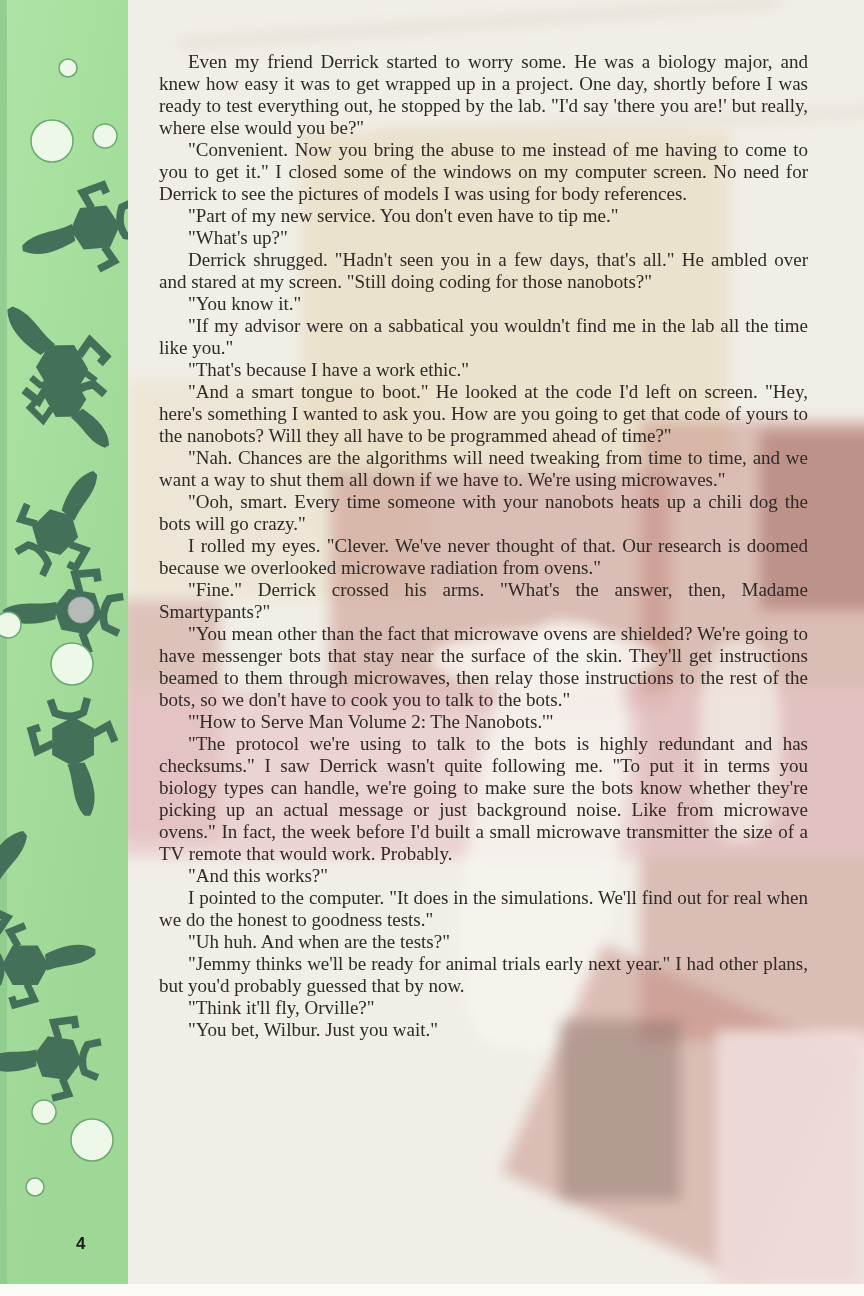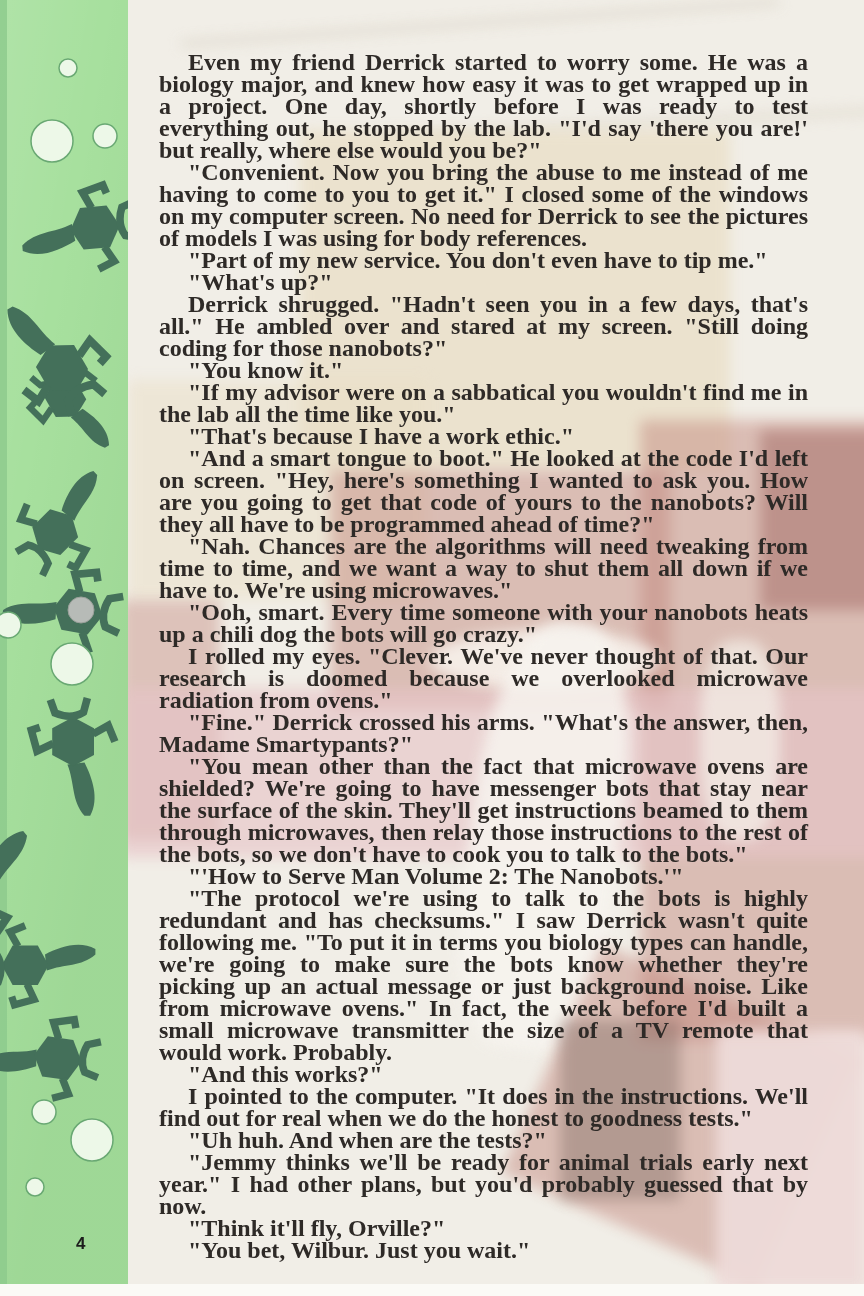--- a/index.html
+++ b/index.html
@@ -43,23 +43,22 @@
   #sidebar-edge{position:absolute;left:0;top:0;width:7px;height:1284px;background:var(--sidebar_edge);opacity:.8;}
   #sidebar svg{position:absolute;left:0;top:0;}
   .bot-body{fill:var(--shape_green);}
   .bot-leg{fill:none;stroke:var(--shape_green);stroke-width:8;stroke-linecap:butt;stroke-linejoin:miter;}
   .bubble{fill:var(--bubble_fill);stroke:var(--bubble_stroke);stroke-width:1.5;}
   .bubble-gray{fill:var(--bubble_gray);stroke:#9aa09a;stroke-width:1;}
 
   
   #story{
     position:absolute;left:159px;top:51px;width:649px;
-    font-size:24px;line-height:22px;color:var(--text);
+    font-size:19px;line-height:22px;color:var(--text);
     text-align:justify;
-    font-weight:bold;
   }
   #story p{margin:0;text-indent:29px;}
   #pagenum{
     position:absolute;left:76px;top:1234px;
     font-family:"Liberation Sans", sans-serif;
     font-size:17px;font-weight:bold;color:var(--page_num);
   }
 </style>
 </head>
 <body>
@@ -135,21 +134,21 @@
       <p>"That's because I have a work ethic."</p>
       <p>"And a smart tongue to boot." He looked at the code I'd left on screen. "Hey, here's something I wanted to ask you. How are you going to get that code of yours to the nanobots? Will they all have to be programmed ahead of time?"</p>
       <p>"Nah. Chances are the algorithms will need tweaking from time to time, and we want a way to shut them all down if we have to. We're using microwaves."</p>
       <p>"Ooh, smart. Every time someone with your nanobots heats up a chili dog the bots will go crazy."</p>
       <p>I rolled my eyes. "Clever. We've never thought of that. Our research is doomed because we overlooked microwave radiation from ovens."</p>
       <p>"Fine." Derrick crossed his arms. "What's the answer, then, Madame Smartypants?"</p>
       <p>"You mean other than the fact that microwave ovens are shielded? We're going to have messenger bots that stay near the surface of the skin. They'll get instructions beamed to them through microwaves, then relay those instructions to the rest of the bots, so we don't have to cook you to talk to the bots."</p>
       <p>"'How to Serve Man Volume 2: The Nanobots.'"</p>
       <p>"The protocol we're using to talk to the bots is highly redundant and has checksums." I saw Derrick wasn't quite following me. "To put it in terms you biology types can handle, we're going to make sure the bots know whether they're picking up an actual message or just background noise. Like from microwave ovens." In fact, the week before I'd built a small microwave transmitter the size of a TV remote that would work. Probably.</p>
       <p>"And this works?"</p>
-      <p>I pointed to the computer. "It does in the instructions. We'll find out for real when we do the honest to goodness tests."</p>
+      <p>I pointed to the computer. "It does in the simulations. We'll find out for real when we do the honest to goodness tests."</p>
       <p>"Uh huh. And when are the tests?"</p>
       <p>"Jemmy thinks we'll be ready for animal trials early next year." I had other plans, but you'd probably guessed that by now.</p>
       <p>"Think it'll fly, Orville?"</p>
       <p>"You bet, Wilbur. Just you wait."</p>
     </div>
 
   <div id="bottomstrip"></div>
 </div>
 
 </body></html>

